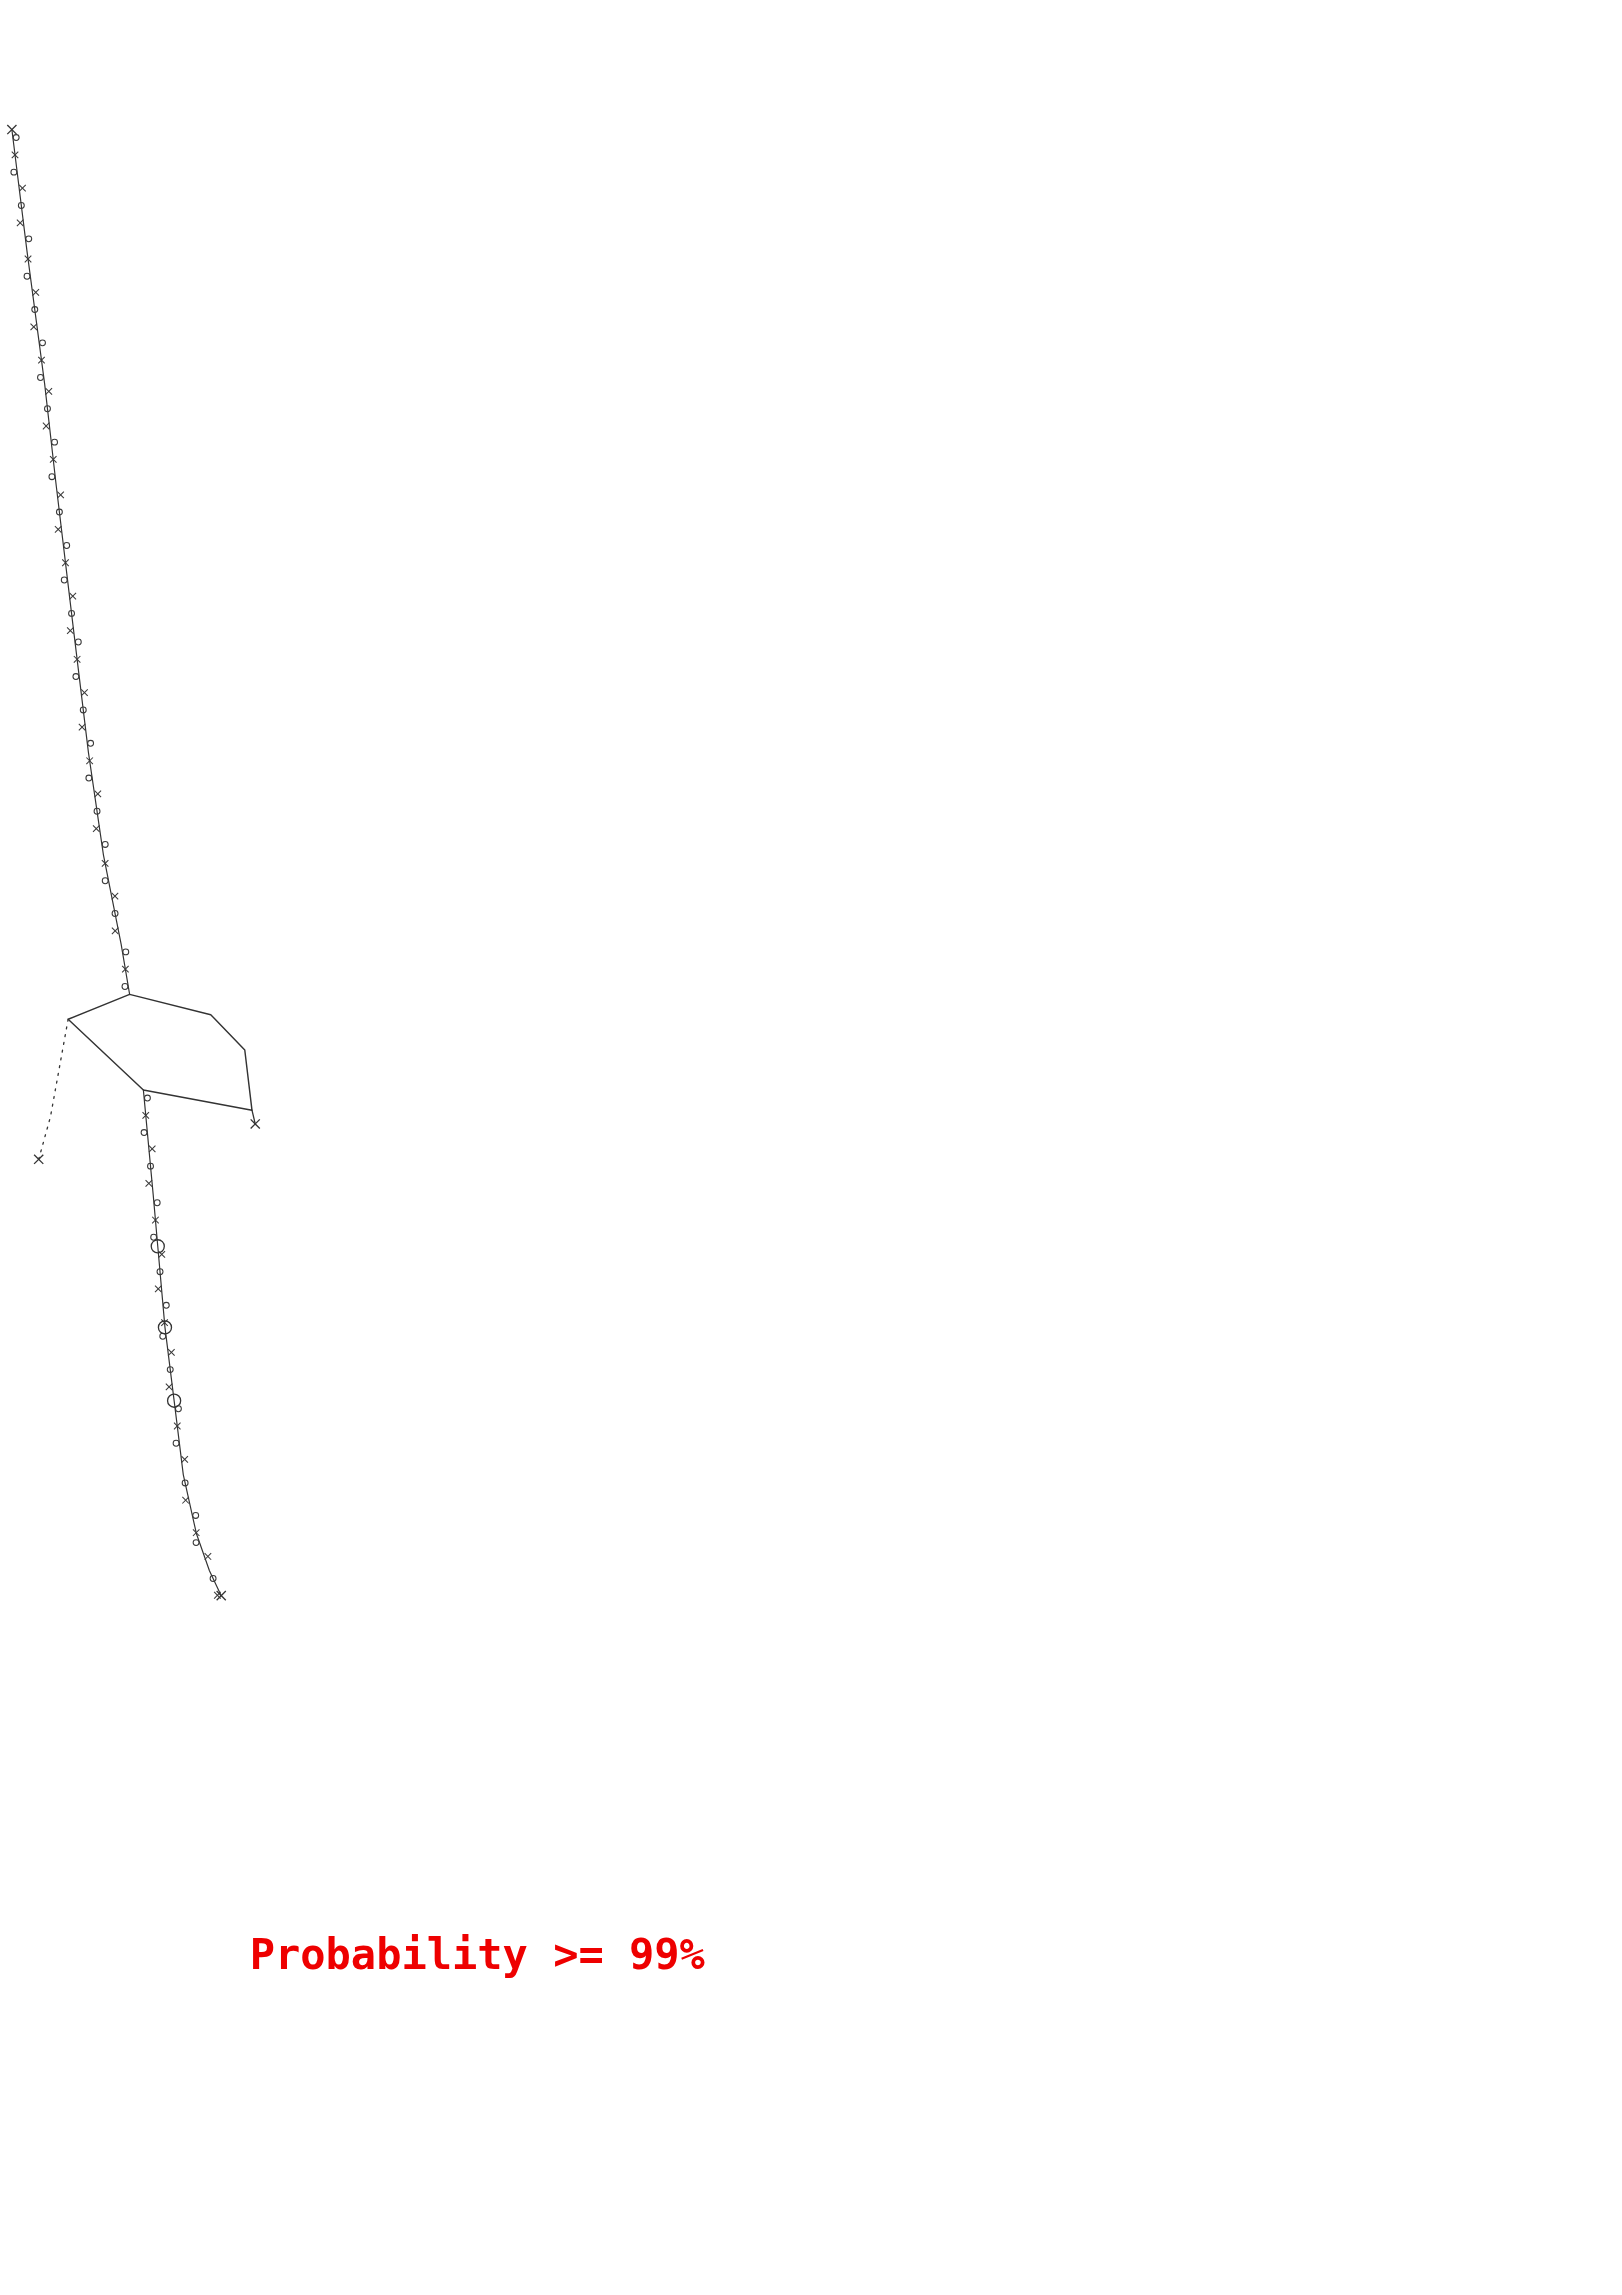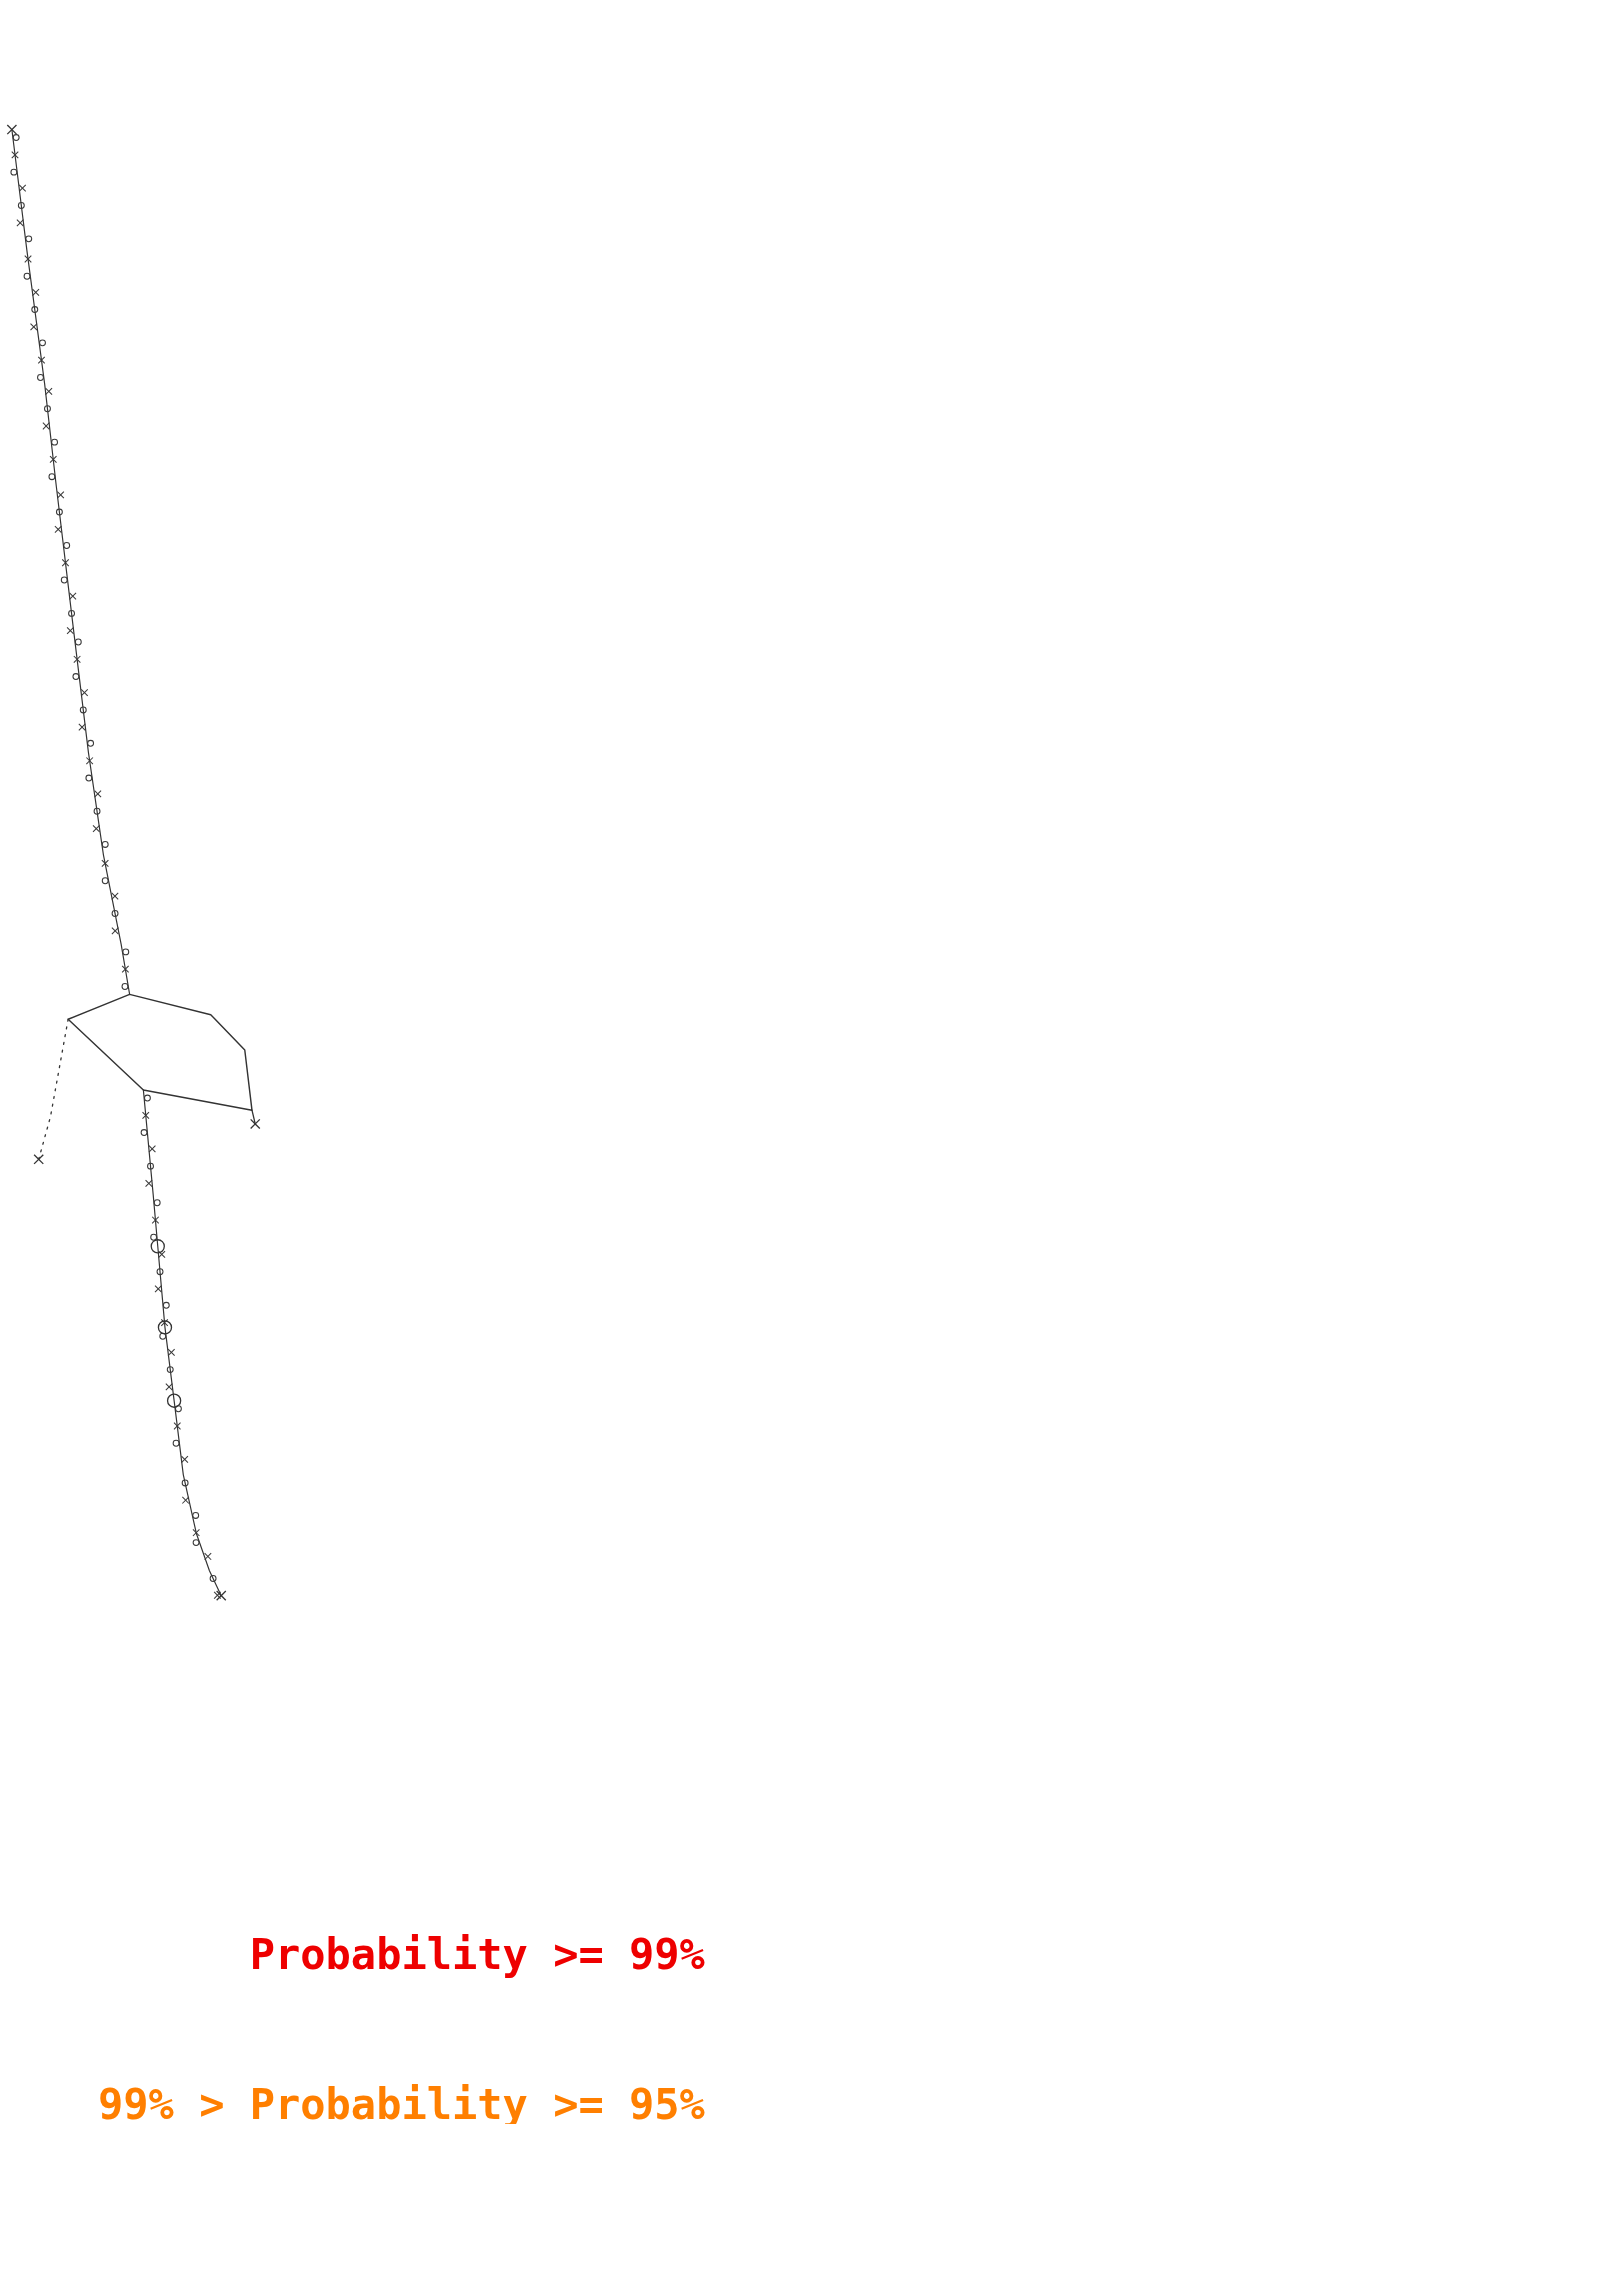--- a/index.html
+++ b/index.html
@@ -187,21 +187,20 @@
         <line x1="383" y1="1725" x2="397" y2="1711" stroke="#333333" stroke-width="2"></line>
         <line x1="11" y1="191" x2="25" y2="205" stroke="#333333" stroke-width="2"></line>
         <line x1="11" y1="205" x2="25" y2="191" stroke="#333333" stroke-width="2"></line>
         <line x1="331" y1="2432" x2="345" y2="2446" stroke="#333333" stroke-width="2"></line>
         <line x1="331" y1="2446" x2="345" y2="2432" stroke="#333333" stroke-width="2"></line>
       </g>
     </svg>
 
   <div id="legend">
     <div class="legend-row" style="color: rgb(238, 0, 0);">      Probability &gt;= 99%</div>
-    <div class="legend-row" style="color: rgb(255, 127, 0);">99% &gt; Probability &gt;= 95%</div>
     <div class="legend-row" style="color: rgb(200, 196, 0); margin-top: 48px;">95% &gt; Probability &gt;= 90%</div>
     
     
     
     
     
   </div>
 
   <div id="energy">ENERGY = −577.9  AJ309879</div>
 

